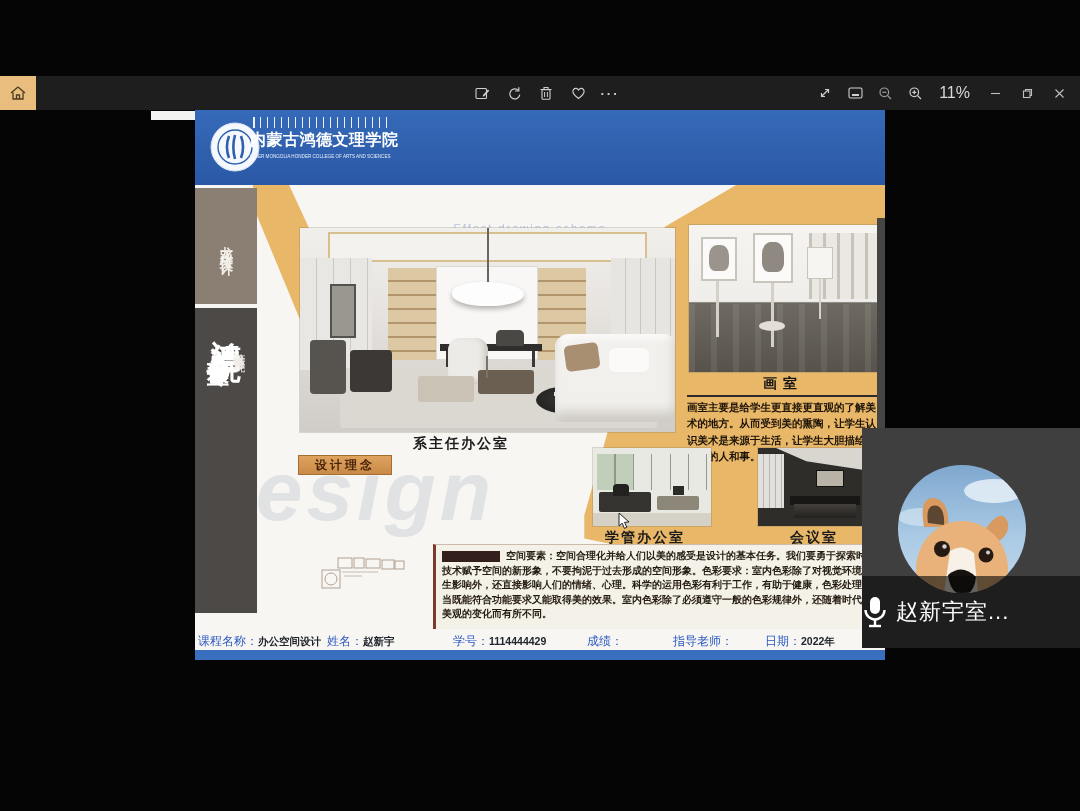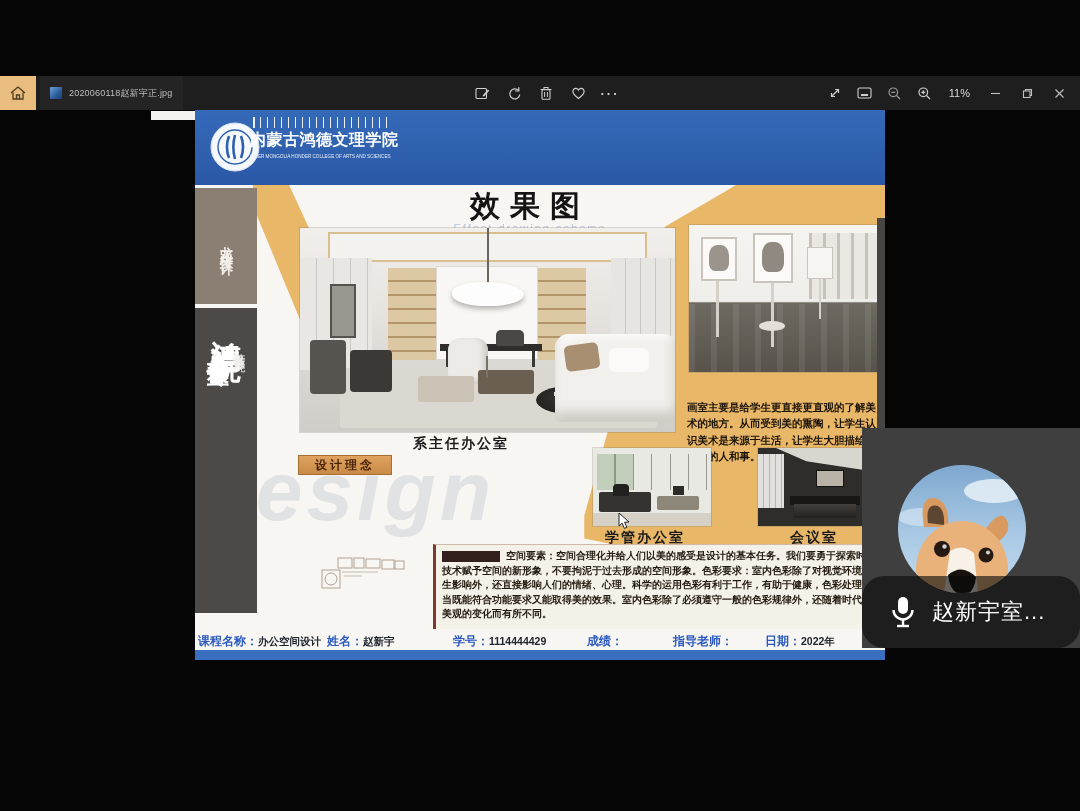--- a/index.html
+++ b/index.html
@@ -9,21 +9,21 @@
 
   
   .titlebar { position:absolute; left:0; top:76px; width:1080px; height:34px; background:#1e1e1e; display:flex; align-items:center; }
   .home-btn { position:absolute; left:0; top:0; width:36px; height:34px; background:#e9bd7d; display:flex; align-items:center; justify-content:center; }
   .tab { position:absolute; left:40px; top:0; height:34px; display:flex; align-items:center; gap:7px; padding:0 10px; background:#242424; }
   .tab-thumb { width:12px; height:12px; background:linear-gradient(135deg,#6fa0d8 0%,#2c5c9e 60%,#1d3f70 100%); border-radius:1px; }
   .tab-label { color:#bdbdbd; font-size:9px; letter-spacing:.2px; }
   .tb-center { position:absolute; left:470px; top:0; height:34px; display:flex; align-items:center; gap:8px; }
   .tb-right { position:absolute; right:8px; top:0; height:34px; display:flex; align-items:center; gap:6px; }
   .icon-btn { width:24px; height:24px; display:flex; align-items:center; justify-content:center; color:#cfcfcf; font-size:13px; cursor:default; }
-  .zoom-label { color:#d8d8d8; font-size:11px; margin:0 6px; }
+  .zoom-label { color:#d8d8d8; font-size:16px; margin:0 6px; }
   .win-btn { width:26px; height:24px; display:flex; align-items:center; justify-content:center; color:#bfbfbf; font-size:12px; }
 
   
   .poster { position:absolute; left:195px; top:110px; width:690px; height:550px; background:#c2410c; z-index:1; }
   .poster-white-sliver { position:absolute; left:-44px; top:1px; width:44px; height:9px; background:#f2f2f0; }
   .poster-dark-edge { position:absolute; right:0; top:108px; bottom:0; width:8px; background:#474544; }
 
   .p-header { position:absolute; left:0; top:0; width:100%; height:75px; background:linear-gradient(180deg,#356ab8 0%,#2a58a6 100%); overflow:hidden; }
   .logo { position:absolute; left:15px; top:12px; width:50px; height:50px; }
   .mong-script { position:absolute; left:58px; top:7px; width:140px; height:11px; opacity:.9;
@@ -61,46 +61,42 @@
   .concept-chip { position:absolute; left:103px; top:270px; width:94px; height:20px; background:linear-gradient(180deg,#dfa35f,#c98a47); border:1px solid #a56f33; display:flex; align-items:center; justify-content:center; color:#4a2408; font-size:12px; font-weight:bold; letter-spacing:3px; }
   .concept-text { position:absolute; left:206px; top:262px; width:180px; font-size:10.5px; line-height:1.55; color:#241608; font-weight:bold; }
 
   .floor-sketch { position:absolute; left:123px; top:367px; width:96px; height:48px; opacity:.8; }
 
   .desc-block { position:absolute; left:238px; top:359px; width:452px; height:88px; background:#f4f1e9; border:1px solid rgba(140,80,60,.35); border-left:3px solid #7c3a2c; padding:4px 6px 0 6px; font-size:10px; line-height:1.45; color:#241c10; font-weight:bold; z-index:2; }
   .desc-chip { display:inline-block; width:58px; height:11px; background:#33201c; vertical-align:middle; margin-right:6px; }
 
   .p-footer { position:absolute; left:0; top:444px; width:690px; height:21px; background:#f7f6f3; z-index:3; }
   .f-item { position:absolute; top:2px; white-space:nowrap; }
-  .f-label { color:#2b59c0; font-size:12px; font-weight:bold; }
+  .f-label { color:#2b59c0; font-size:12px; font-weight:normal; }
   .f-value { color:#20242c; font-size:10.5px; font-weight:bold; }
   .p-strip { position:absolute; left:0; top:465px; width:690px; height:10px; background:#3a6fc0; z-index:3; }
 
   
   .call-overlay { position:absolute; left:862px; top:428px; width:218px; height:220px; background:#3f3f3f; z-index:10; overflow:hidden; }
   .avatar { position:absolute; left:36px; top:37px; width:128px; height:128px; border-radius:50%; overflow:hidden; background:linear-gradient(180deg,#7fa8cf 0%,#a9c9e4 55%,#c6dbee 100%); }
-  .call-bar { position:absolute; left:0; bottom:0; width:100%; height:72px; background:rgba(10,10,10,.62); display:flex; align-items:center; padding-left:28px; gap:16px;border-radius:22px; }
+  .call-bar { position:absolute; left:0; bottom:0; width:100%; height:72px; background:rgba(10,10,10,.62); display:flex; align-items:center; padding-left:0; gap:8px; }
   .call-name { color:#fff; font-size:22px; letter-spacing:1px; white-space:nowrap; }
 
   .cursor { position:absolute; left:618px; top:512px; z-index:6; }
 </style>
 </head>
 <body>
 
 <div class="screen">
 
   <div class="titlebar">
     <div class="home-btn">
       <svg width="16" height="15" viewBox="0 0 16 15">
           <path d="M8 1 L15 7 M8 1 L1 7 M3 6.5 V13 H13 V6.5 M6.5 13 V9 H9.5 V13" fill="none" stroke="#4c3c20" stroke-width="1.3"></path>
         </svg>
-    </div>
-    <div class="tab">
-      <span class="tab-thumb"></span>
-      <span class="tab-label">2020060118赵新宇正.jpg</span>
     </div>
 
     <div class="tb-center">
       <span class="icon-btn">
         <svg width="15" height="15" viewBox="0 0 15 15">
             <rect x="1" y="2.5" width="10.5" height="10" rx="1" fill="none" stroke="#cfcfcf" stroke-width="1.1"></rect>
             <path d="M8 9 L13 3.5 L14.2 4.7 L9.3 10.2 L7.6 10.6 Z" fill="#cfcfcf"></path>
           </svg>
       </span>
       <span class="icon-btn">
@@ -197,21 +193,20 @@
         <span>龙距楼设计</span>
       </div>
       <div class="side-main">
         <div class="side-college">鸿德学院</div>
         <div class="side-cols">
           <div class="side-major">艺术设计专业</div>
           <div class="side-dept">艺术设计系环境</div>
         </div>
       </div>
 
-      <div class="sec-title">效果图</div>
       <div class="sec-sub">Effect drawing scheme</div>
 
       <div class="render" style="left:105px;top:43px;width:375px;height:204px;">
         <div style="position:absolute;inset:0;background:linear-gradient(180deg,#f1efeb 0%,#e8e5e1 38%,#dcd9d5 65%,#d0cdc9 100%);"></div>
         <div style="position:absolute;left:28px;top:4px;right:28px;height:30px;background:#f4f2ee;border:2px solid #d8bf90;"></div>
         <div style="position:absolute;left:0;top:30px;width:72px;height:112px;background:#e9e7e3;background-image:repeating-linear-gradient(90deg,transparent 0 16px,rgba(150,145,138,.35) 16px 17px);"></div>
         <div style="position:absolute;right:0;top:30px;width:64px;height:112px;background:#e7e5e1;background-image:repeating-linear-gradient(90deg,transparent 0 14px,rgba(150,145,138,.35) 14px 15px);"></div>
         <div style="position:absolute;left:88px;top:40px;width:48px;height:92px;background:#dcc9a4;background-image:repeating-linear-gradient(180deg,transparent 0 12px,#b2956a 12px 14px);"></div>
         <div style="position:absolute;left:238px;top:40px;width:48px;height:92px;background:#dcc9a4;background-image:repeating-linear-gradient(180deg,transparent 0 12px,#b2956a 12px 14px);"></div>
         <div style="position:absolute;left:136px;top:38px;width:102px;height:94px;background:#f8f7f5;box-shadow:inset 0 0 0 1px #dddad5;"></div>
@@ -246,20 +241,21 @@
         </div>
         <div style="position:absolute;left:27px;top:56px;width:3px;height:56px;background:#d5d0c8;"></div>
         <div style="position:absolute;left:64px;top:8px;width:40px;height:50px;background:#fbfaf8;border:2px solid #c9c4bc;">
           <div style="position:absolute;left:7px;top:7px;width:22px;height:30px;background:#8f8981;border-radius:40% 40% 30% 30%;"></div>
         </div>
         <div style="position:absolute;left:82px;top:58px;width:3px;height:64px;background:#d5d0c8;"></div>
         <div style="position:absolute;left:70px;top:96px;width:26px;height:10px;background:#e3dfd8;border-radius:50%;"></div>
         <div style="position:absolute;left:118px;top:22px;width:26px;height:32px;background:#f6f5f2;border:1.5px solid #c9c4bc;"></div>
         <div style="position:absolute;left:130px;top:54px;width:2px;height:40px;background:#d5d0c8;"></div>
       </div>
+      <div class="studio-title">画室</div>
       <div class="studio-text">画室主要是给学生更直接更直观的了解美术的地方。从而受到美的熏陶，让学生认识美术是来源于生活，让学生大胆描绘生活中的人和事。</div>
 
       <div class="concept-chip">设计理念</div>
 
       <div class="render" style="left:398px;top:263px;width:118px;height:78px;">
         <div style="position:absolute;inset:0;background:#e9e9e4;"></div>
         <div style="position:absolute;left:4px;top:6px;width:110px;height:36px;background:linear-gradient(90deg,#cfe0cb 0%,#e8eee7 35%,#f0f1ee 100%);background-image:repeating-linear-gradient(90deg,transparent 0 17px,rgba(70,70,65,.5) 17px 18.5px);"></div>
         <div style="position:absolute;left:4px;top:6px;width:36px;height:36px;background:rgba(120,160,110,.35);"></div>
         <div style="position:absolute;left:6px;top:44px;width:52px;height:20px;background:#35332f;border-radius:2px;"></div>
         <div style="position:absolute;left:20px;top:36px;width:16px;height:12px;background:#22211f;border-radius:4px 4px 0 0;"></div>

